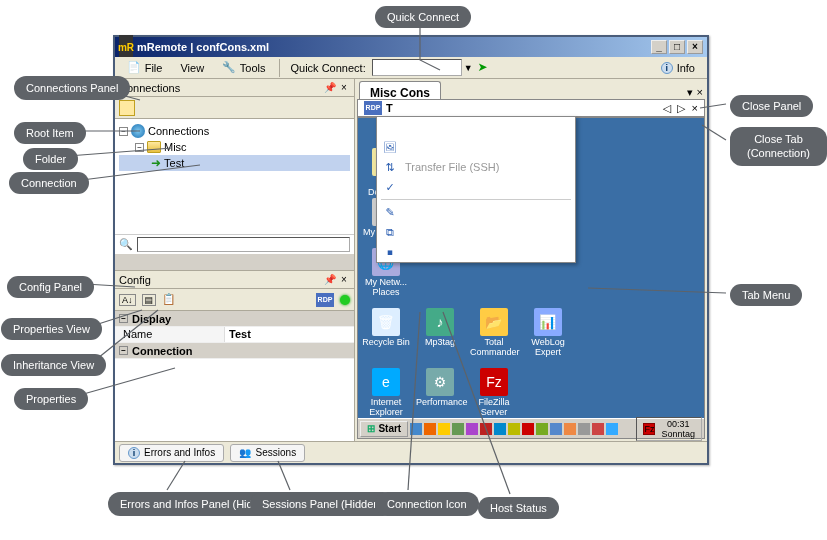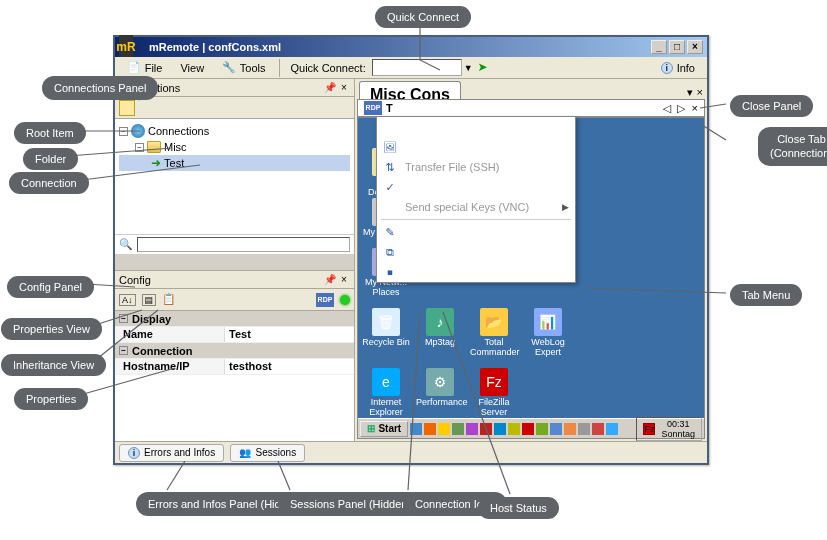--- a/index.html
+++ b/index.html
@@ -1,22 +1,22 @@
 <!DOCTYPE html>
 <html><head>
 <meta charset="utf-8">
 <style>
   * { box-sizing: border-box; font-family: Tahoma, sans-serif; }
   body { margin: 0; width: 827px; height: 540px; background: #fff; position: relative; font-size: 11px; }
   .callout { position: absolute; background: #5f6368; color: #fff; border-radius: 12px; padding: 5px 12px; font-size: 11px; text-align: center; z-index: 5; white-space: nowrap; }
-  .callout.multi { white-space: normal; line-height: 1.3; margin-left: 28px; }
+  .callout.multi { white-space: normal; line-height: 1.3; }
   svg.wires { position: absolute; top: 0; left: 0; width: 827px; height: 540px; z-index: 4; pointer-events: none; }
   .appwin { position: absolute; left: 113px; top: 35px; width: 596px; height: 430px; border: 2px solid #4a5d7a; background: #d4d0c8; display: flex; flex-direction: column; box-shadow: 1px 1px 2px rgba(0,0,0,0.3); }
   .titlebar { height: 20px; background: linear-gradient(to right, #0a246a, #a6caf0); color: #fff; display: flex; align-items: center; padding: 0 4px; font-size: 11px; font-weight: bold; }
-  .titlebar .icon { width: 14px; height: 24px; margin-right: 16px; background: #333; display: inline-flex; align-items: center; justify-content: center; font-size: 12px; color: #fc0; }
+  .titlebar .icon { width: 14px; height: 24px; margin-right: 4px; background: #333; display: inline-flex; align-items: center; justify-content: center; font-size: 10px; color: #fc0; }
   .winbtns { margin-left: auto; display: flex; gap: 2px; }
   .winbtn { width: 16px; height: 14px; background: #d4d0c8; border: 1px outset #eee; font-size: 10px; text-align: center; line-height: 12px; color: #000; cursor: pointer; }
   .menubar { height: 22px; background: #ece9d8; border-bottom: 1px solid #aca899; display: flex; align-items: center; padding: 0 4px; gap: 2px; }
   .menuitem { padding: 2px 8px; display: flex; align-items: center; gap: 4px; cursor: pointer; }
   .mgsep { width: 1px; height: 18px; background: #aca899; margin: 0 4px; }
   .qc-label { padding: 0 4px; }
   .qc-input { width: 90px; height: 17px; border: 1px inset #aaa; background: #fff; }
   .qc-go { width: 16px; height: 16px; color: #090; font-size: 12px; text-align: center; }
   .mainarea { flex: 1; display: flex; position: relative; }
   .leftcol { width: 240px; display: flex; flex-direction: column; border-right: 1px solid #aca899; }
@@ -39,25 +39,25 @@
   .searchrow { height: 20px; display: flex; align-items: center; padding: 2px 4px; gap: 4px; border-top: 1px solid #ccc; background: #fff; }
   .searchrow input { flex: 1; height: 15px; border: 1px inset #aaa; font-size: 10px; padding: 0 2px; }
   .configpanel { flex: 1; display: flex; flex-direction: column; border-top: 1px solid #aca899; margin-top: 16px; }
   .cfgtoolbar { height: 22px; background: #ece9d8; border-bottom: 1px solid #aca899; display: flex; align-items: center; padding: 0 4px; gap: 6px; }
   .cfgtoolbar .spacer { flex: 1; }
   .rdpbadge { width: 18px; height: 14px; background: #4a6fbf; color: #fff; font-size: 7px; text-align: center; line-height: 14px; font-weight: bold; }
   .dot { width: 10px; height: 10px; background: #2c2; border-radius: 50%; box-shadow: 0 0 3px #0a0; }
   .props { font-size: 11px; }
   .prow { display: flex; border-bottom: 1px solid #eee; height: 16px; }
   .pcat { background: #d4d0c8; font-weight: bold; padding: 1px 4px; display: flex; align-items: center; gap: 4px; }
-  .pkey { width: 110px; padding: 1px 8px; border-right: 1px solid #ddd; background: #f5f5f5; font-weight: bold; }
+  .pkey { width: 110px; padding: 1px 8px; border-right: 1px solid #ddd; background: #f5f5f5; }
   .pval { flex: 1; padding: 1px 4px; font-weight: bold; }
   .rightcol { flex: 1; background: #ece9d8; display: flex; flex-direction: column; }
   .tabrow { height: 20px; display: flex; align-items: flex-end; padding: 1px 4px 0 4px; background: #ece9d8; }
-  .tab { height: 18px; border: 1px solid #888; border-bottom: none; background: #fff; padding: 4px 10px; font-size: 16px; font-weight: bold; border-radius: 3px 3px 0 0; }
+  .tab { height: 18px; border: 1px solid #888; border-bottom: none; background: #fff; padding: 4px 10px; font-size: 12px; font-weight: bold; border-radius: 3px 3px 0 0; }
   .tabrow .ctrls { margin-left: auto; display: flex; gap: 4px; font-size: 11px; }
   .tabrow2 { height: 18px; background: #fff; border: 1px solid #888; margin: 0 2px; display: flex; align-items: center; padding: 0 6px; gap: 4px; }
   .tabrow2 .tlabel { font-weight: bold; }
   .tabrow2 .ctrls { margin-left: auto; display: flex; gap: 6px; }
   .desktop { flex: 1; margin: 0 2px 2px 2px; background: #3a6ea5; border: 1px solid #888; position: relative; color: #fff; font-size: 9px; }
   .dicon { position: absolute; width: 48px; text-align: center; }
   .dicon .ico { width: 28px; height: 28px; margin: 0 auto 2px auto; border-radius: 2px; display: flex; align-items: center; justify-content: center; font-size: 14px; }
   .dicon .lbl { color: #fff; font-size: 9px; line-height: 1.1; }
   .taskbar { position: absolute; bottom: 0; left: 0; right: 0; height: 20px; background: #d4d0c8; border-top: 1px solid #fff; display: flex; align-items: center; padding: 0 2px; gap: 2px; color: #000; }
   .startbtn { height: 16px; padding: 0 6px; border: 1px outset #eee; display: flex; align-items: center; gap: 3px; font-size: 10px; font-weight: bold; }
@@ -218,24 +218,20 @@
                 <span>Display</span>
               </div>
             <div class="prow">
                 <div class="pkey">Name</div>
                 <div class="pval">Test</div>
               </div>
             <div class="prow pcat">
                 <span class="exp">−</span>
                 <span>Connection</span>
               </div>
-            <div class="prow">
-                <div class="pkey">Hostname/IP</div>
-                <div class="pval">testhost</div>
-              </div>
           </div>
         </div>
       </div>
     </div>
 
     <div class="rightcol">
       <div class="tabrow">
         <div class="tab">Misc Cons</div>
         <div class="ctrls">
           <span>▾</span>
@@ -262,25 +258,20 @@
               <span class="chk">🖼</span>
               <span>Screenshot</span>
             </div>
           <div class="mrow disabled">
               <span class="chk">⇅</span>
               <span>Transfer File (SSH)</span>
             </div>
           <div class="mrow">
               <span class="chk">✓</span>
               <span>Smart Size (RDP)</span>
-            </div>
-          <div class="mrow disabled">
-              <span class="chk"></span>
-              <span>Send special Keys (VNC)</span>
-              <span class="arr">▶</span>
             </div>
           <div class="msep"></div>
           <div class="mrow">
               <span class="chk">✎</span>
               <span>Rename Tab</span>
             </div>
           <div class="mrow">
               <span class="chk">⧉</span>
               <span>Duplicate Tab</span>
             </div>

